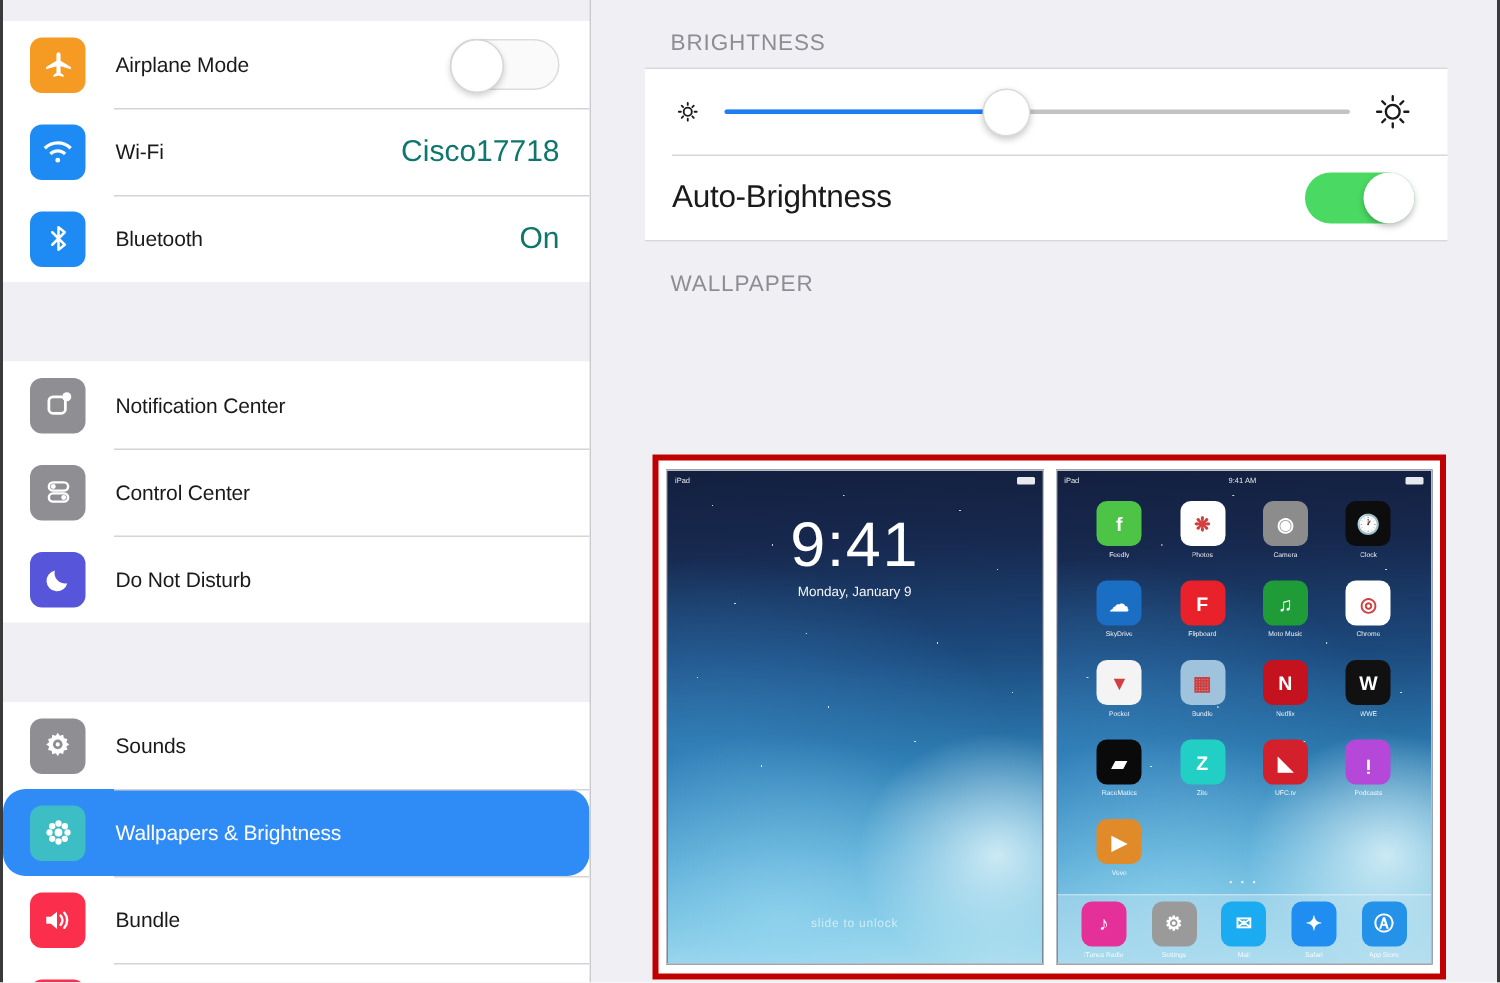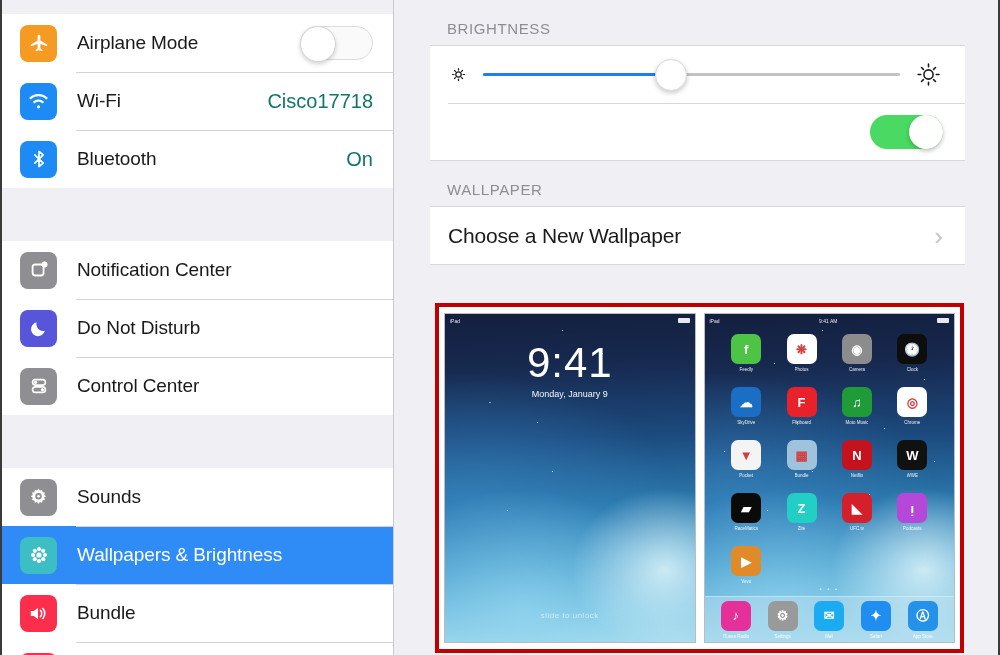--- a/index.html
+++ b/index.html
@@ -34,33 +34,33 @@
     display: flex; align-items: center;
     height: 58px;
     padding-left: 18px; padding-right: 20px;
     background: #ffffff;
   }
   .row + .row::before {
     content: "";
     position: absolute; left: 74px; right: 0; top: 0;
     height: 1px; background: #d3d3d8;
   }
-  .row.sel { background: #2f8cf7; }
+  .row.sel { background: #2f8cf7; border-radius: 15px; }
   .row.sel + .row::before { background: #d3d3d8; }
   .ico {
     width: 37px; height: 37px;
     border-radius: 8px;
     margin-right: 20px;
     flex: 0 0 auto;
     display: flex; align-items: center; justify-content: center;
     color: #fff;
     position: relative;
   }
   .lbl {
-    font-size: 19px; color: #1a1a1a;
+    font-size: 14px; color: #1a1a1a;
     letter-spacing: -0.1px;
     white-space: nowrap;
   }
   .row.sel .lbl { color: #ffffff; }
   .val {
     margin-left: auto;
     font-size: 20px; color: #0f766e;
     white-space: nowrap;
   }
 
@@ -299,37 +299,37 @@
       <div class="row">
         <div class="ico" style="background:#8e8e93">
           <svg width="22" height="22" viewBox="0 0 24 24">
               <rect x="5" y="6" width="12" height="12" rx="3" fill="none" stroke="#fff" stroke-width="2"></rect>
               <circle cx="18" cy="6" r="3.3" fill="#fff"></circle>
             </svg>
         </div>
         <span class="lbl">Notification Center</span>
       </div>
       <div class="row">
-        <div class="ico" style="background:#5755d9">
-          <svg width="20" height="20" viewBox="0 0 24 24" fill="#fff">
-              <path d="M19 15.3A8.2 8.2 0 019.1 5.2 8.4 8.4 0 1019 15.3z"></path>
-            </svg>
-        </div>
-        <span class="lbl">Do Not Disturb</span>
-      </div>
-      <div class="row">
         <div class="ico" style="background:#8e8e93">
           <svg width="22" height="22" viewBox="0 0 24 24">
               <rect x="5" y="5" width="14" height="6" rx="3" fill="none" stroke="#fff" stroke-width="1.8"></rect>
               <circle cx="8.2" cy="8" r="1.8" fill="#fff"></circle>
               <rect x="5" y="13" width="14" height="6" rx="3" fill="none" stroke="#fff" stroke-width="1.8"></rect>
               <circle cx="15.8" cy="16" r="1.8" fill="#fff"></circle>
             </svg>
         </div>
         <span class="lbl">Control Center</span>
+      </div>
+      <div class="row">
+        <div class="ico" style="background:#5755d9">
+          <svg width="20" height="20" viewBox="0 0 24 24" fill="#fff">
+              <path d="M19 15.3A8.2 8.2 0 019.1 5.2 8.4 8.4 0 1019 15.3z"></path>
+            </svg>
+        </div>
+        <span class="lbl">Do Not Disturb</span>
       </div>
     </div>
 
     <div class="gap"></div>
 
     <div class="grp">
       <div class="row">
         <div class="ico" style="background:#8e8e93">
           <svg width="25" height="25" viewBox="0 0 24 24" fill="#fff">
               <path d="M12 3.4l1.3 1.9 2.2-.7.4 2.3 2.3.4-.7 2.2 1.9 1.3-1.9 1.3.7 2.2-2.3.4-.4 2.3-2.2-.7L12 18.3l-1.3-1.9-2.2.7-.4-2.3-2.3-.4.7-2.2L4.6 10.8l1.9-1.3-.7-2.2 2.3-.4.4-2.3 2.2.7L12 3.4z"></path>
@@ -395,32 +395,27 @@
           </div>
         </div>
         <span style="display:flex;align-items:center">
           <svg width="29" height="29" viewBox="0 0 24 24" fill="none" stroke="#1a1a1a" stroke-width="1.3" stroke-linecap="round">
               <circle cx="12" cy="12" r="3.8"></circle>
               <path d="M12 3.4v2.2M12 18.4v2.2M3.4 12h2.2M18.4 12h2.2M6.2 6.2l1.6 1.6M16.2 16.2l1.6 1.6M17.8 6.2l-1.6 1.6M7.8 16.2l-1.6 1.6"></path>
             </svg>
         </span>
       </div>
       <div class="card-row">
+        <span class="card-lbl">Auto-Brightness</span>
         <div class="tgl-on"></div>
       </div>
     </div>
 
     <div class="sect-hdr">WALLPAPER</div>
 
-    <div class="card">
-      <div class="card-row">
-        <span class="card-lbl">Choose a New Wallpaper</span>
-        <span class="chev">›</span>
-      </div>
-    </div>
 
     <div id="redbox">
 
       <div class="preview">
         <div class="sky"></div>
         <div class="stars"></div>
         <div class="statusbar">
           <span>iPad</span>
           <span class="batt"></span>
         </div>

